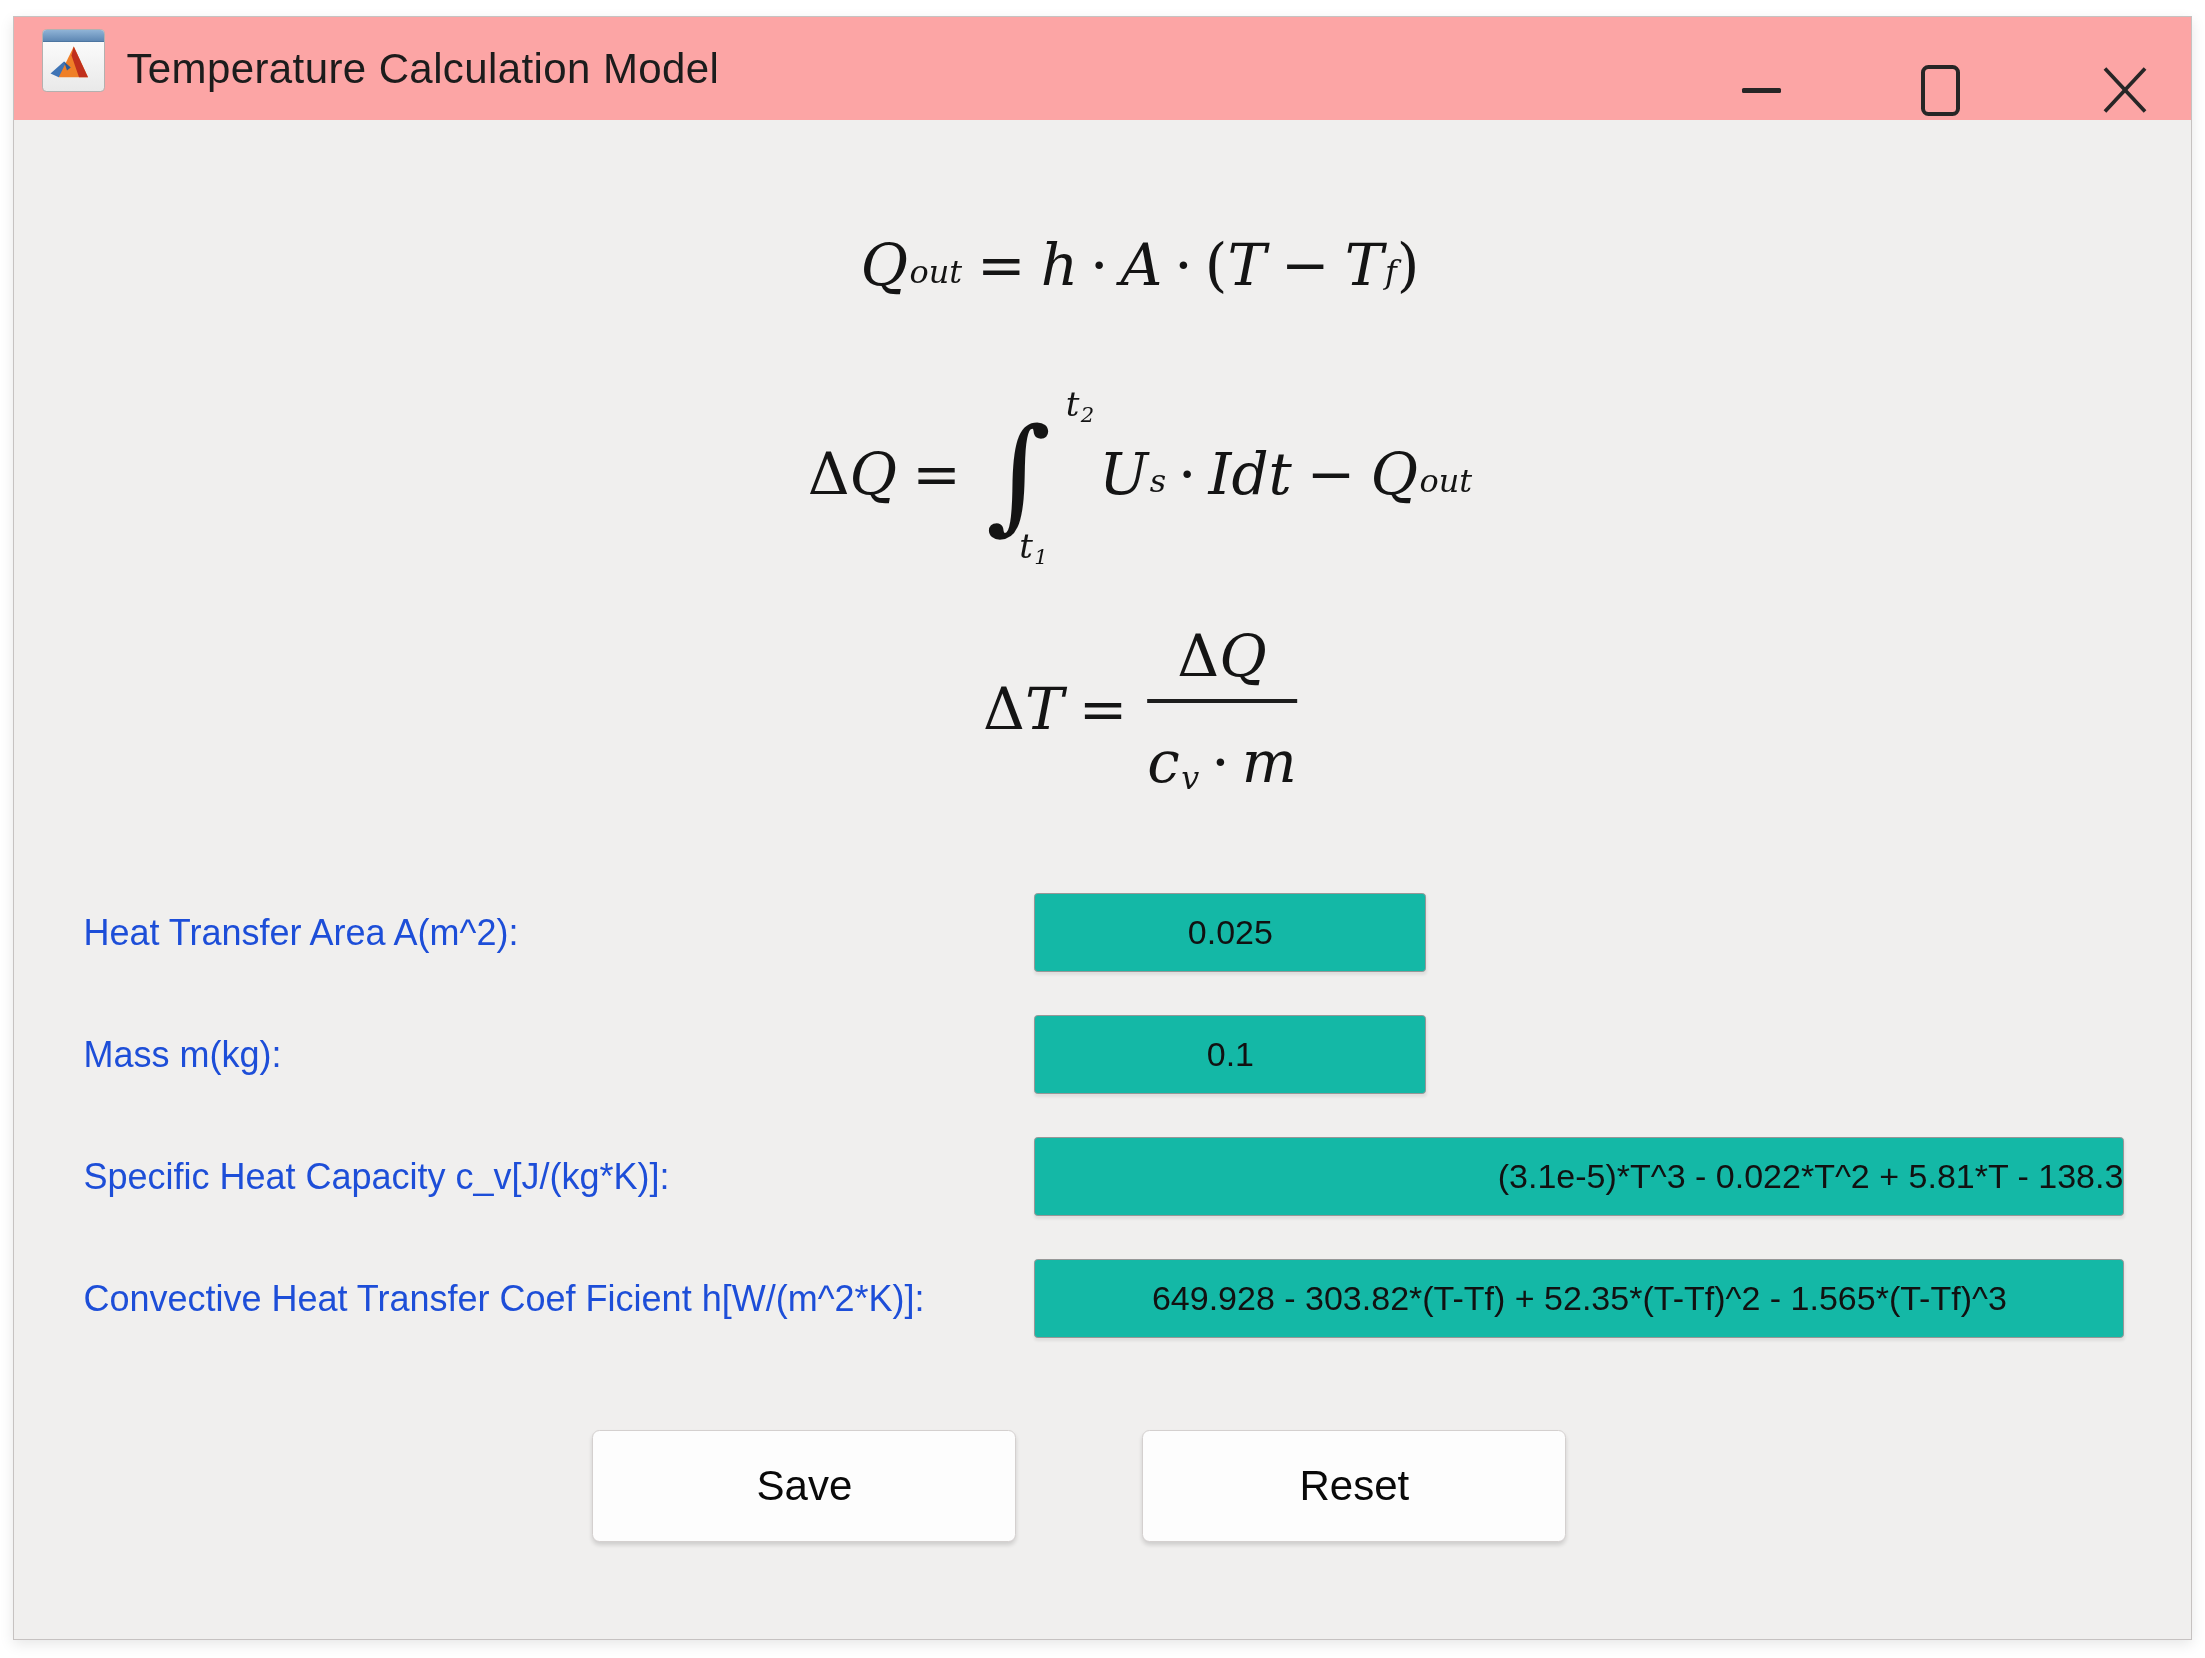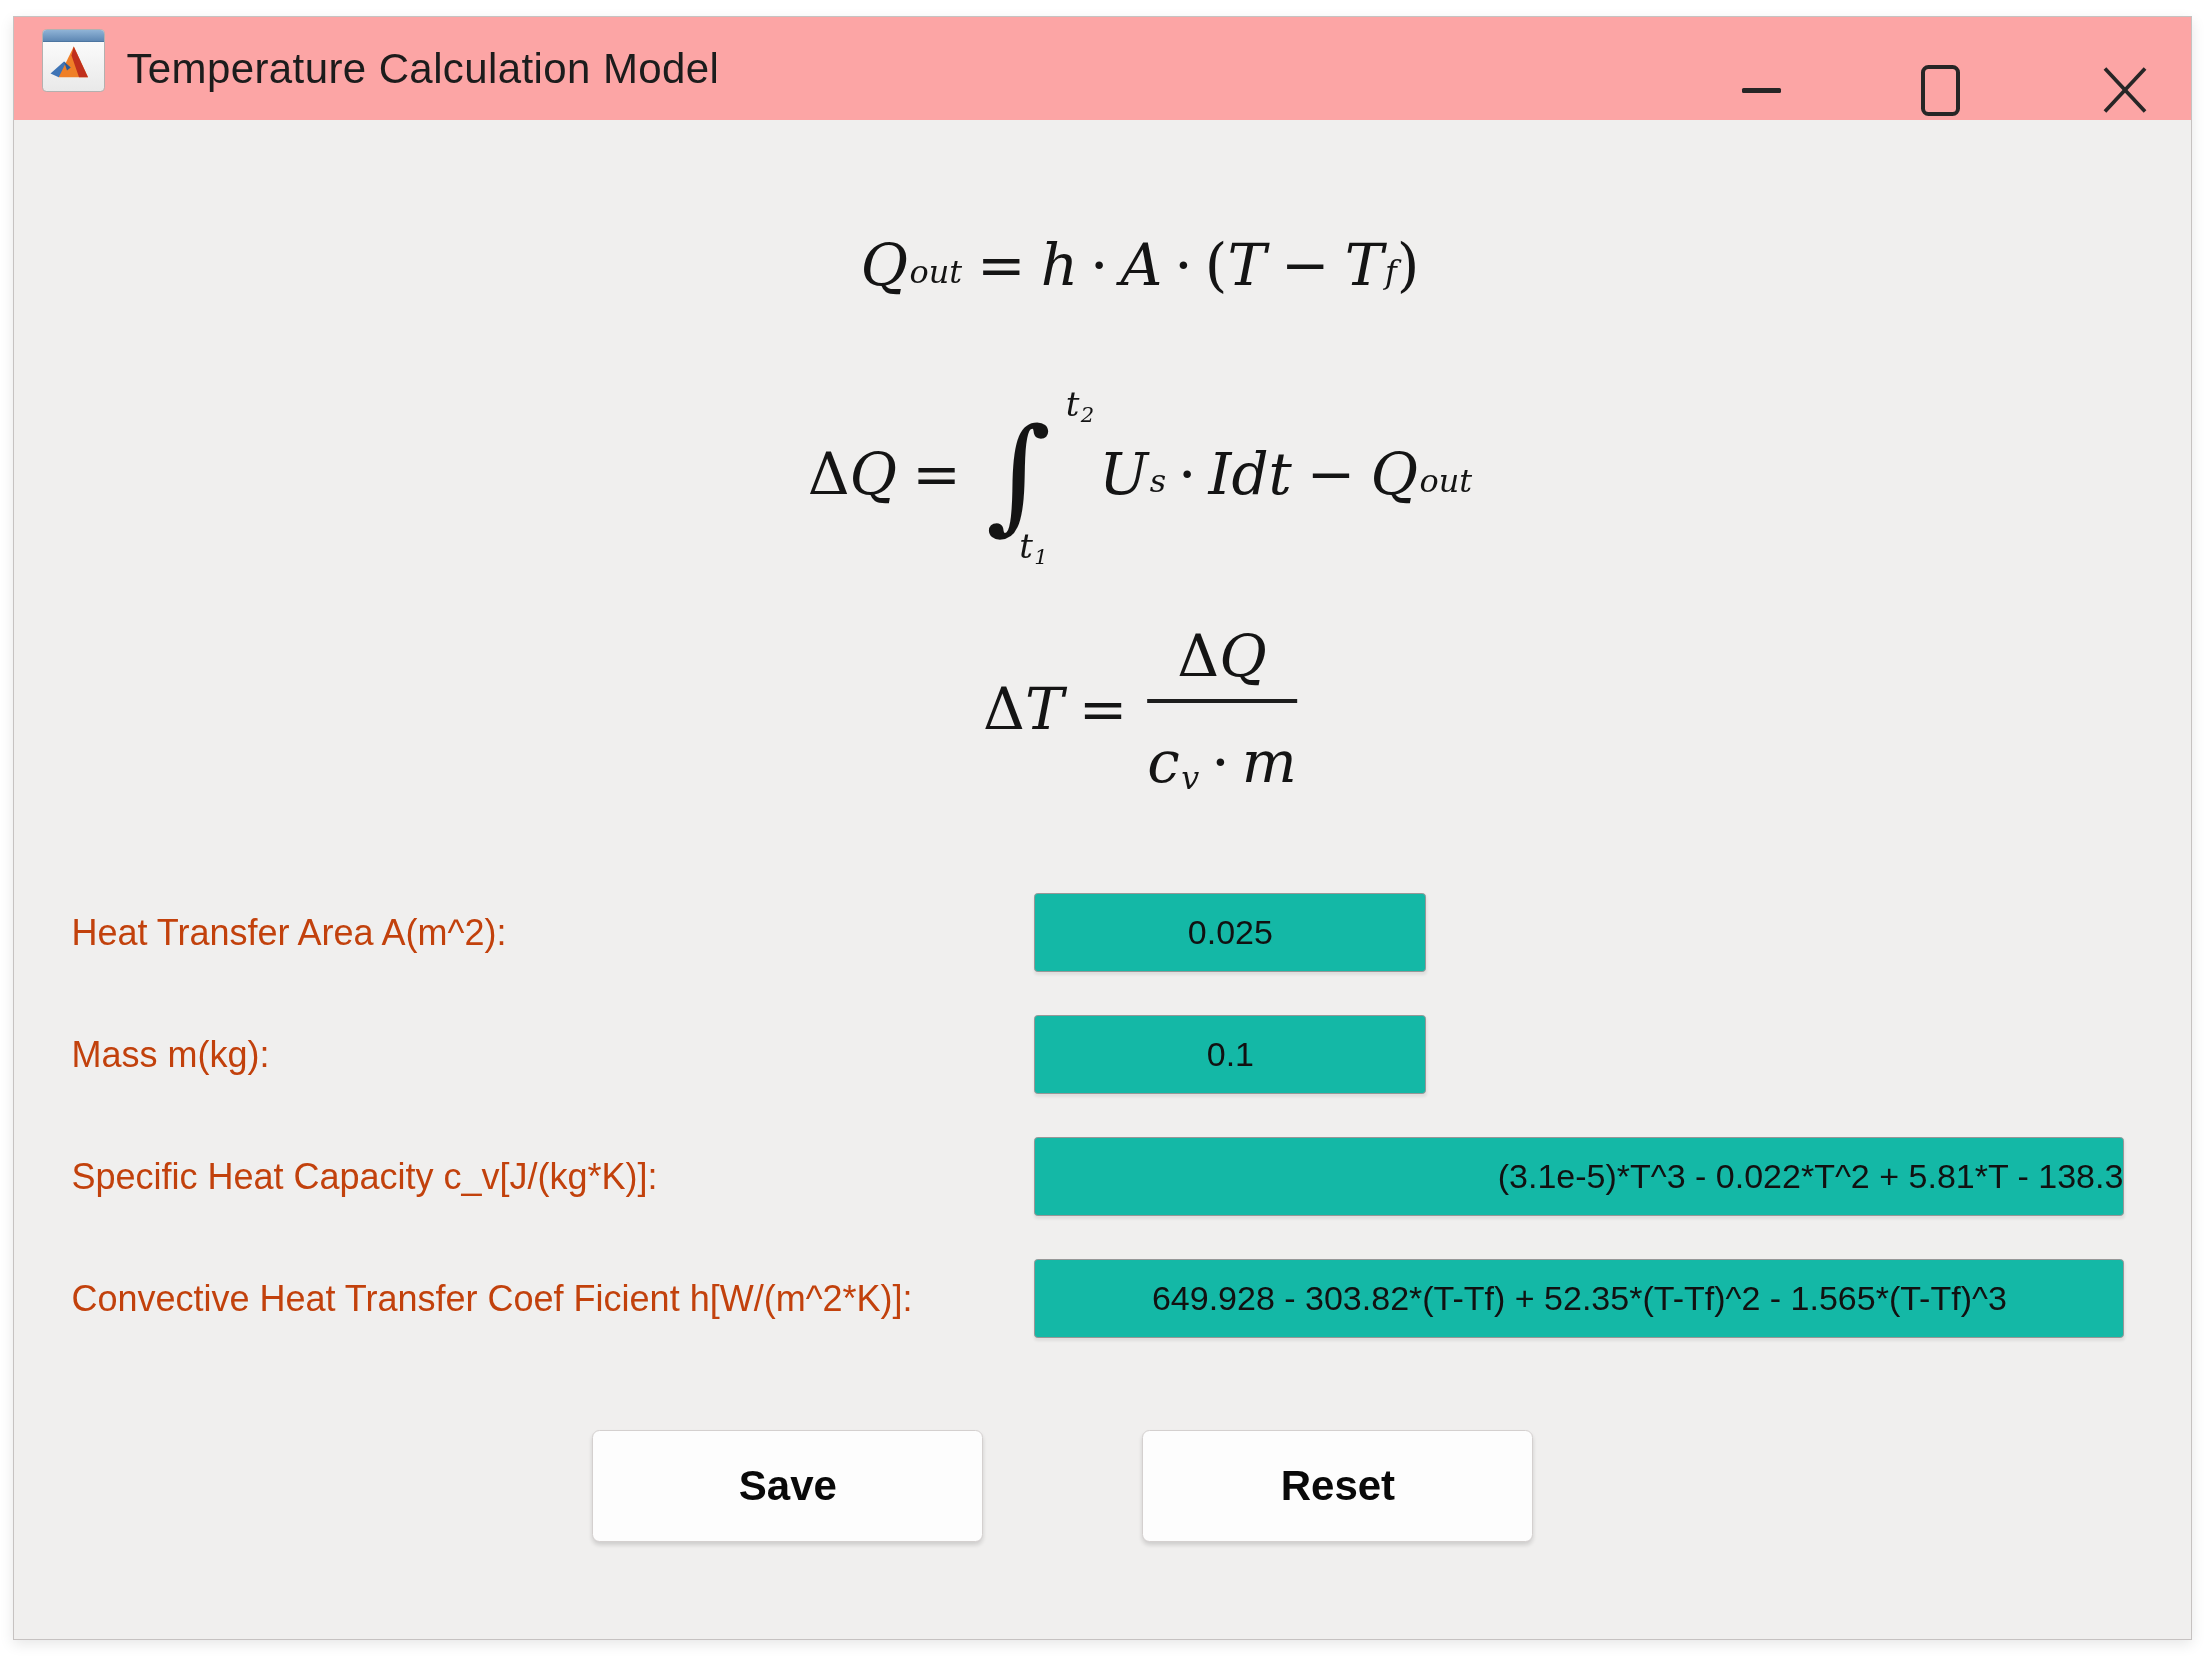--- a/index.html
+++ b/index.html
@@ -67,41 +67,41 @@
   .lim-up { top:-3px;  right:-43px; }
   .lim-lo { bottom:-6px; left:33px; }
 
   .frac { display:inline-flex; flex-direction:column; text-align:center;
           vertical-align:middle; margin-left:5px; }
   .frac .num { padding:0 21px 9px; border-bottom:4.5px solid #1d1d1d; }
   .frac .den { padding-top:25px; }
 
   
   .flabel {
-    position:absolute; left:57px; height:79px; line-height:79px;
-    font-size:36px; color:#c2410c; white-space:nowrap;
+    position:absolute; left:69px; height:79px; line-height:79px;
+    font-size:36px; color:#1d4ed8; white-space:nowrap;
   }
   .field {
     position:absolute; height:79px; background:#14b8a6;
     border:1.5px solid #979797; border-radius:3.7px;
     box-shadow:0.7px 2.2px 3px rgba(0,0,0,0.07);
     font-family:"Liberation Sans", sans-serif;
     font-size:34px; color:#111111; text-align:center; outline:none;
   }
   .r1 { top:773px; } .r2 { top:895px; } .r3 { top:1017px;text-align:right; } .r4 { top:1139px; }
   .field-short { left:1020px; width:392px; }
   .field-long  { left:1020px; width:1090px; }
 
   
   .btn {
-    position:absolute; top:1310px; width:391px; height:112px;
+    position:absolute; top:1310px; width:424px; height:112px;
     background:#fdfdfd; border:1.5px solid #d4d0cf; border-radius:7.5px;
     box-shadow:0 3px 4.5px rgba(0,0,0,0.14);
     font-family:"Liberation Sans", sans-serif;
-    font-size:42px; color:#090909; cursor:pointer;font-weight:bold;
+    font-size:42px; color:#090909; cursor:pointer;
   }
   .btn-save  { left:578px; }
   .btn-reset { left:1128px; }
 </style>
 </head>
 <body>
 
 <div class="window">
 
   <div class="titlebar">

